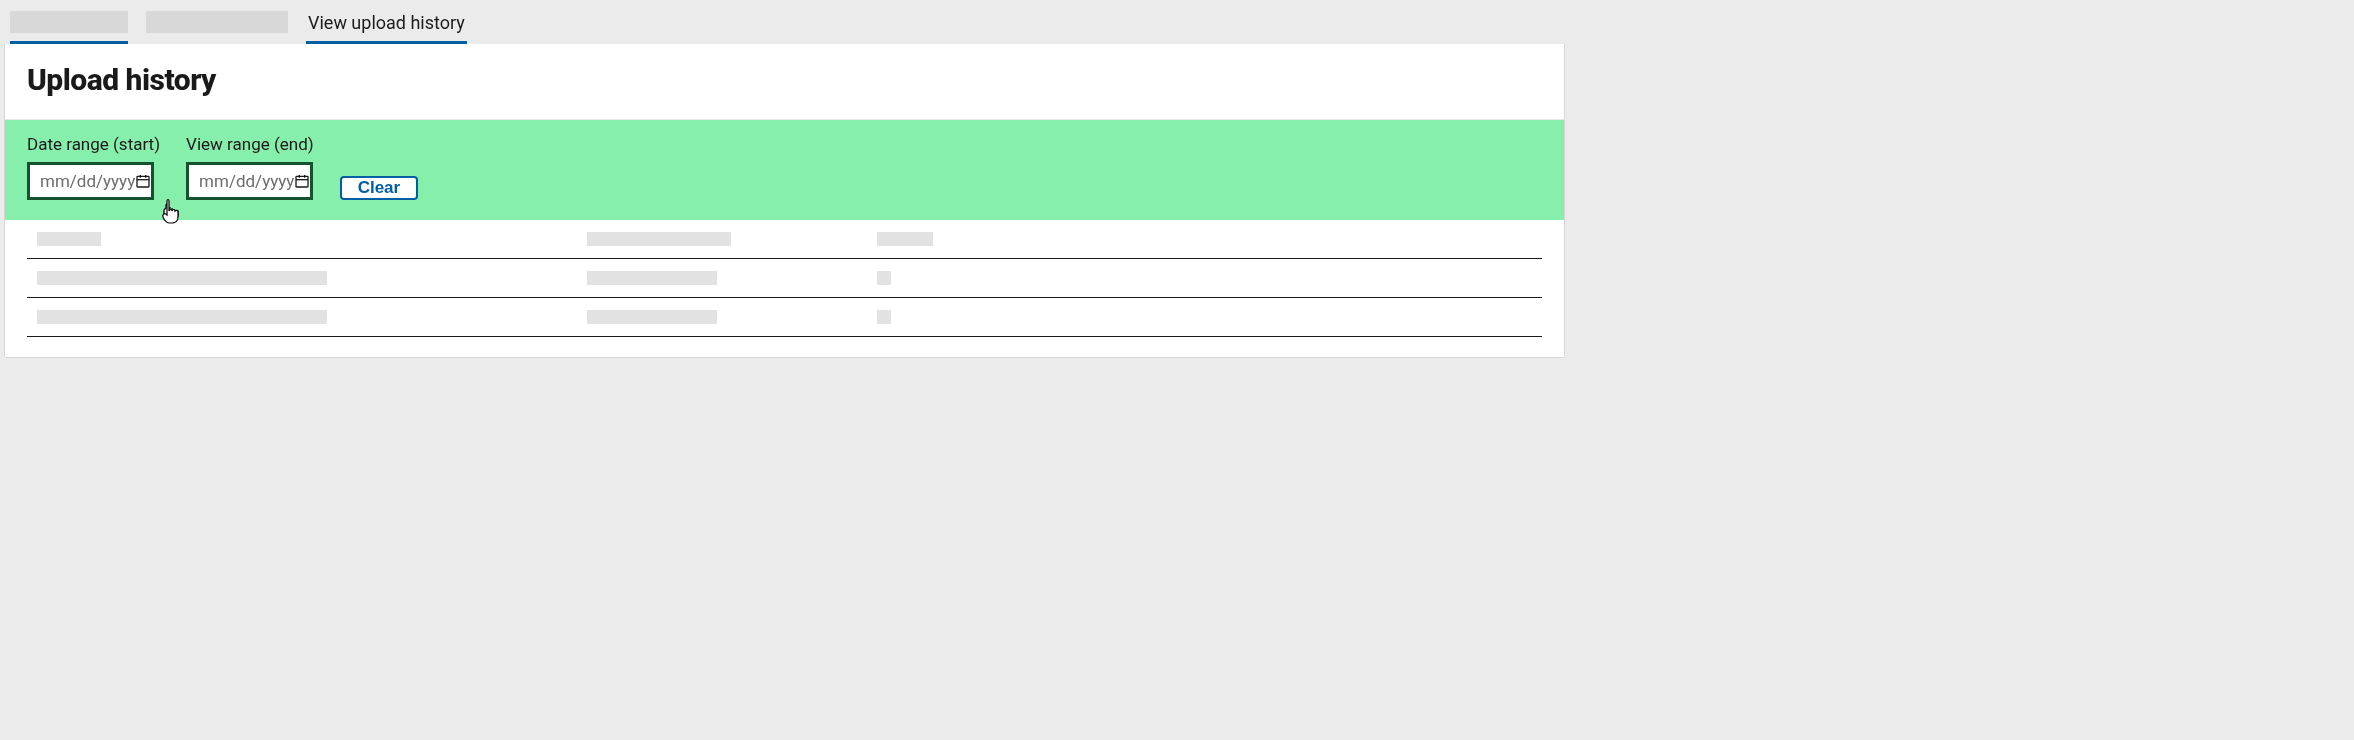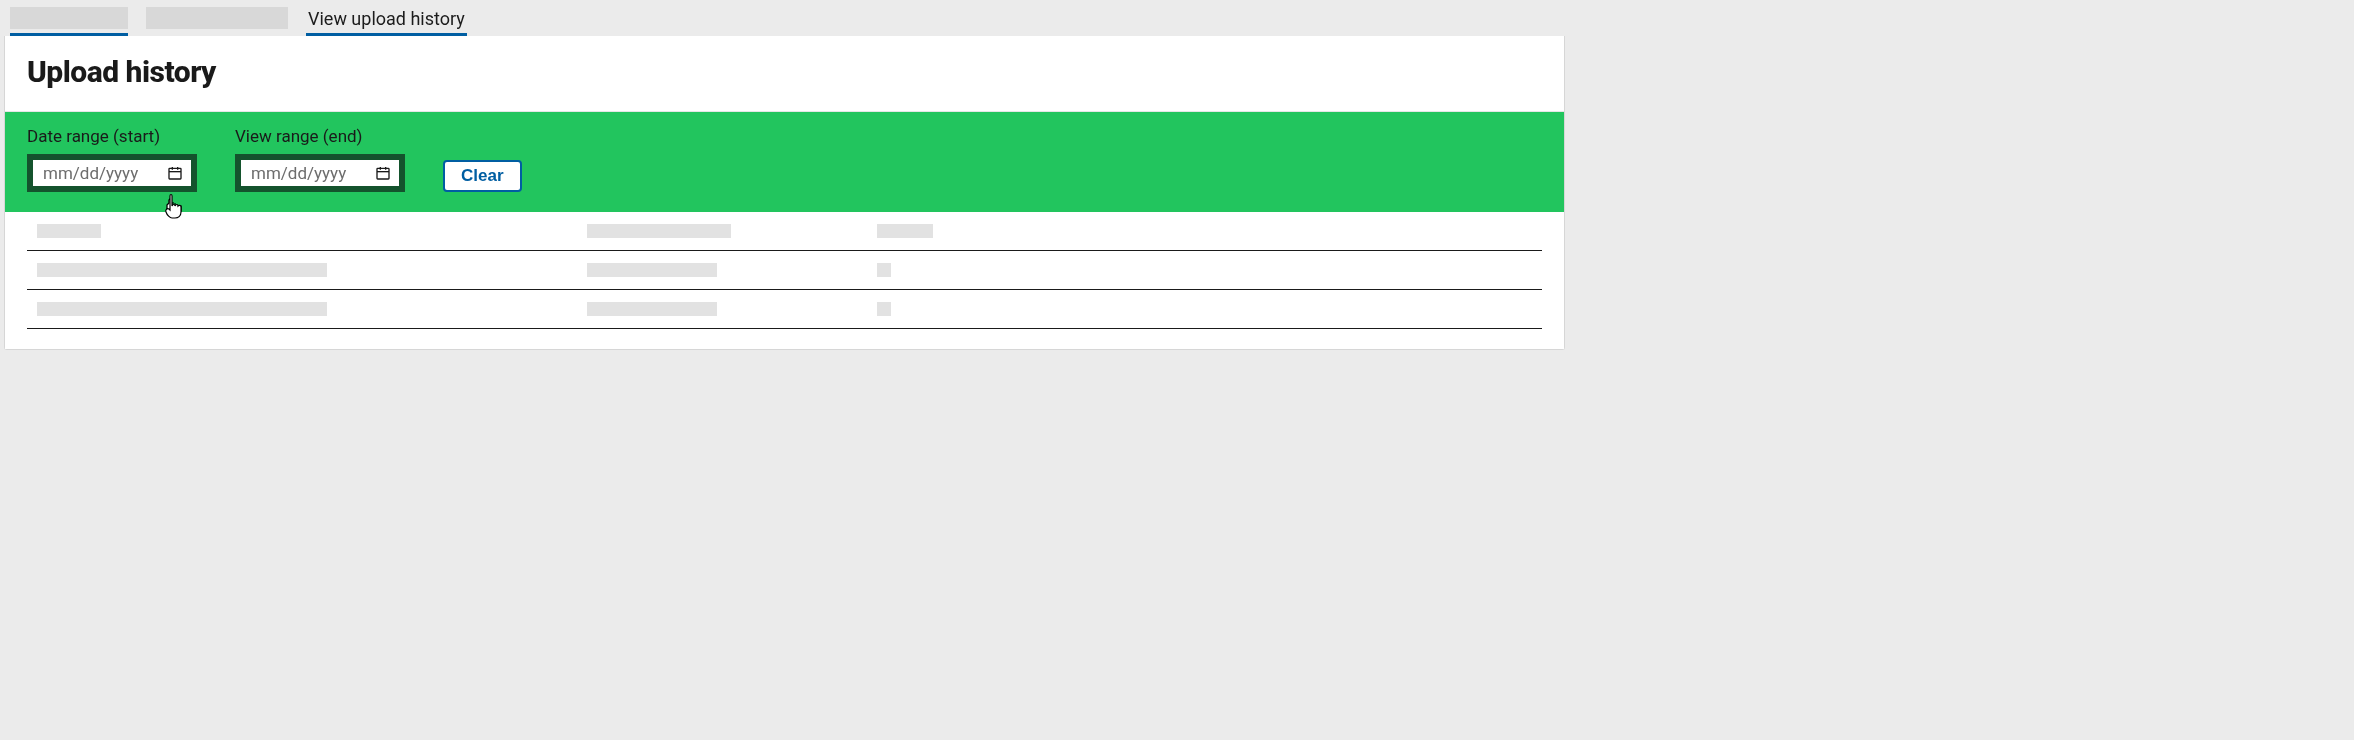--- a/index.html
+++ b/index.html
@@ -9,21 +9,21 @@
       width: 1569px;
       height: 493px;
       overflow: hidden;
     }
     .tabs {
       display: flex;
       gap: 18px;
       padding: 0 10px;
     }
     .tab {
-      height: 36px;
+      height: 44px;
       display: flex;
       align-items: center;
       padding: 0 8px;
       font-size: 18px;
       color: #1c1c1c;
       position: relative;
     }
     .tab-placeholder {
       width: 118px;
       height: 22px;
@@ -54,47 +54,47 @@
       padding: 18px 22px 22px 22px;
       border-bottom: 1px solid #e6e6e6;
     }
     .card-title {
       font-size: 30px;
       font-weight: 800;
       color: #1a1a1a;
       letter-spacing: -0.5px;
     }
     .filter-bar {
-      background: #22c55e;
+      background: #86efac;
       padding: 14px 22px 20px 22px;
       display: flex;
-      gap: 38px;
+      gap: 26px;
       align-items: flex-end;
     }
     .field-group { display: flex; flex-direction: column; gap: 8px; }
     .field-label {
       font-size: 17px;
       color: #1a1a1a;
     }
     .date-input {
       display: flex;
       align-items: center;
       justify-content: space-between;
-      width: 170px;
+      width: 127px;
       height: 38px;
       background: #ffffff;
-      border: 6px solid #14532d;
+      border: 3px solid #14532d;
       padding: 0 8px 0 10px;
       font-size: 17px;
       color: #6d6d6d;
       position: relative;
     }
     .calendar-icon svg { display: block; }
     .clear-btn {
-      height: 32px;
+      height: 24px;
       padding: 0 16px;
       border: 2px solid #005ea2;
       background: #ffffff;
       color: #005ea2;
       font-size: 17px;
       font-weight: 700;
       border-radius: 4px;
       cursor: pointer;
       display: flex;
       align-items: center;

